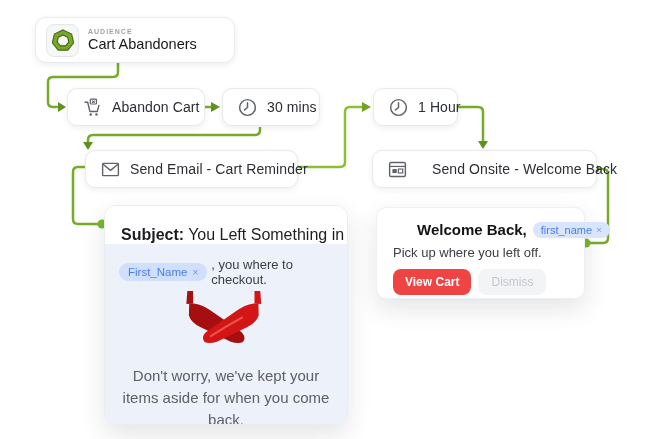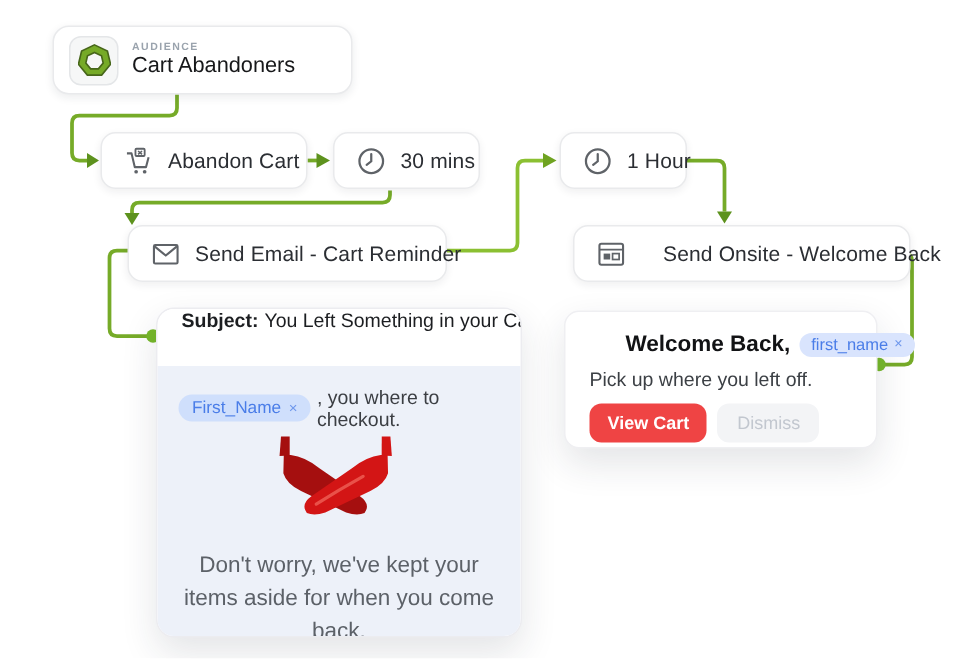--- a/index.html
+++ b/index.html
@@ -35,22 +35,22 @@
   .audience-type { font-size:7px; font-weight:bold; color:#9aa3ad; letter-spacing:1px; }
   .audience-name { font-size:14.5px; color:#17181a; }
 
   
   .email-preview {
     position:absolute; left:104px; top:205px; width:244px; height:220px;
     background:#ffffff; border-radius:12px; border:1px solid #ececf0;
     box-shadow:0 10px 24px rgba(30,40,60,.12); overflow:hidden;
   }
   .email-header {
-    height:38px; display:flex; align-items:flex-start; padding:0 16px;
-    background:#ffffff; font-size:13px; color:#1c1e21; gap:4px; white-space:nowrap;
+    height:38px; display:flex; align-items:flex-end; padding:0 16px;
+    background:#ffffff; font-size:16px; color:#1c1e21; gap:4px; white-space:nowrap;
   }
   .email-header .subj-label { font-weight:bold; }
   .email-body {
     height:182px; background:#edf1f9; display:flex; flex-direction:column;
     align-items:center; padding:13px 14px 12px;
   }
   .greet-row { display:flex; align-items:center; gap:4px; }
   .tag-pill {
     display:inline-flex; align-items:center; gap:5px; background:#cfdffc;
     color:#4a7de8; border-radius:11px; padding:3px 9px; font-size:11.5px;
@@ -165,21 +165,21 @@
   </div>
 
   <div class="node" style="left:85px; top:150px; width:213px; height:38px;">
     <svg width="21" height="21" viewBox="0 0 24 24">
       <rect x="3" y="5" width="18" height="14" rx="1" stroke="#5F6368" stroke-width="1.6" fill="none"></rect>
       <path d="M3.5,6 L12,13 L20.5,6" stroke="#5F6368" stroke-width="1.6" fill="none" stroke-linejoin="round"></path>
     </svg>
     <span class="label">Send Email - Cart Reminder</span>
   </div>
 
-  <div class="node" style="left:382px; top:150px; width:225px; height:38px;gap:24px;">
+  <div class="node" style="left:372px; top:150px; width:225px; height:38px;gap:24px;">
     <svg width="21" height="21" viewBox="0 0 24 24">
       <rect x="3" y="4" width="18" height="16" rx="1.5" stroke="#5F6368" stroke-width="1.6" fill="none"></rect>
       <path d="M3,8.5 H21" stroke="#5F6368" stroke-width="1.4"></path>
       <rect x="6.2" y="11.5" width="5" height="4.5" fill="#5F6368"></rect>
       <rect x="13" y="11.5" width="5" height="4.5" stroke="#5F6368" stroke-width="1.3" fill="none"></rect>
     </svg>
     <span class="label">Send Onsite - Welcome Back</span>
   </div>
 
   <div class="email-preview">

